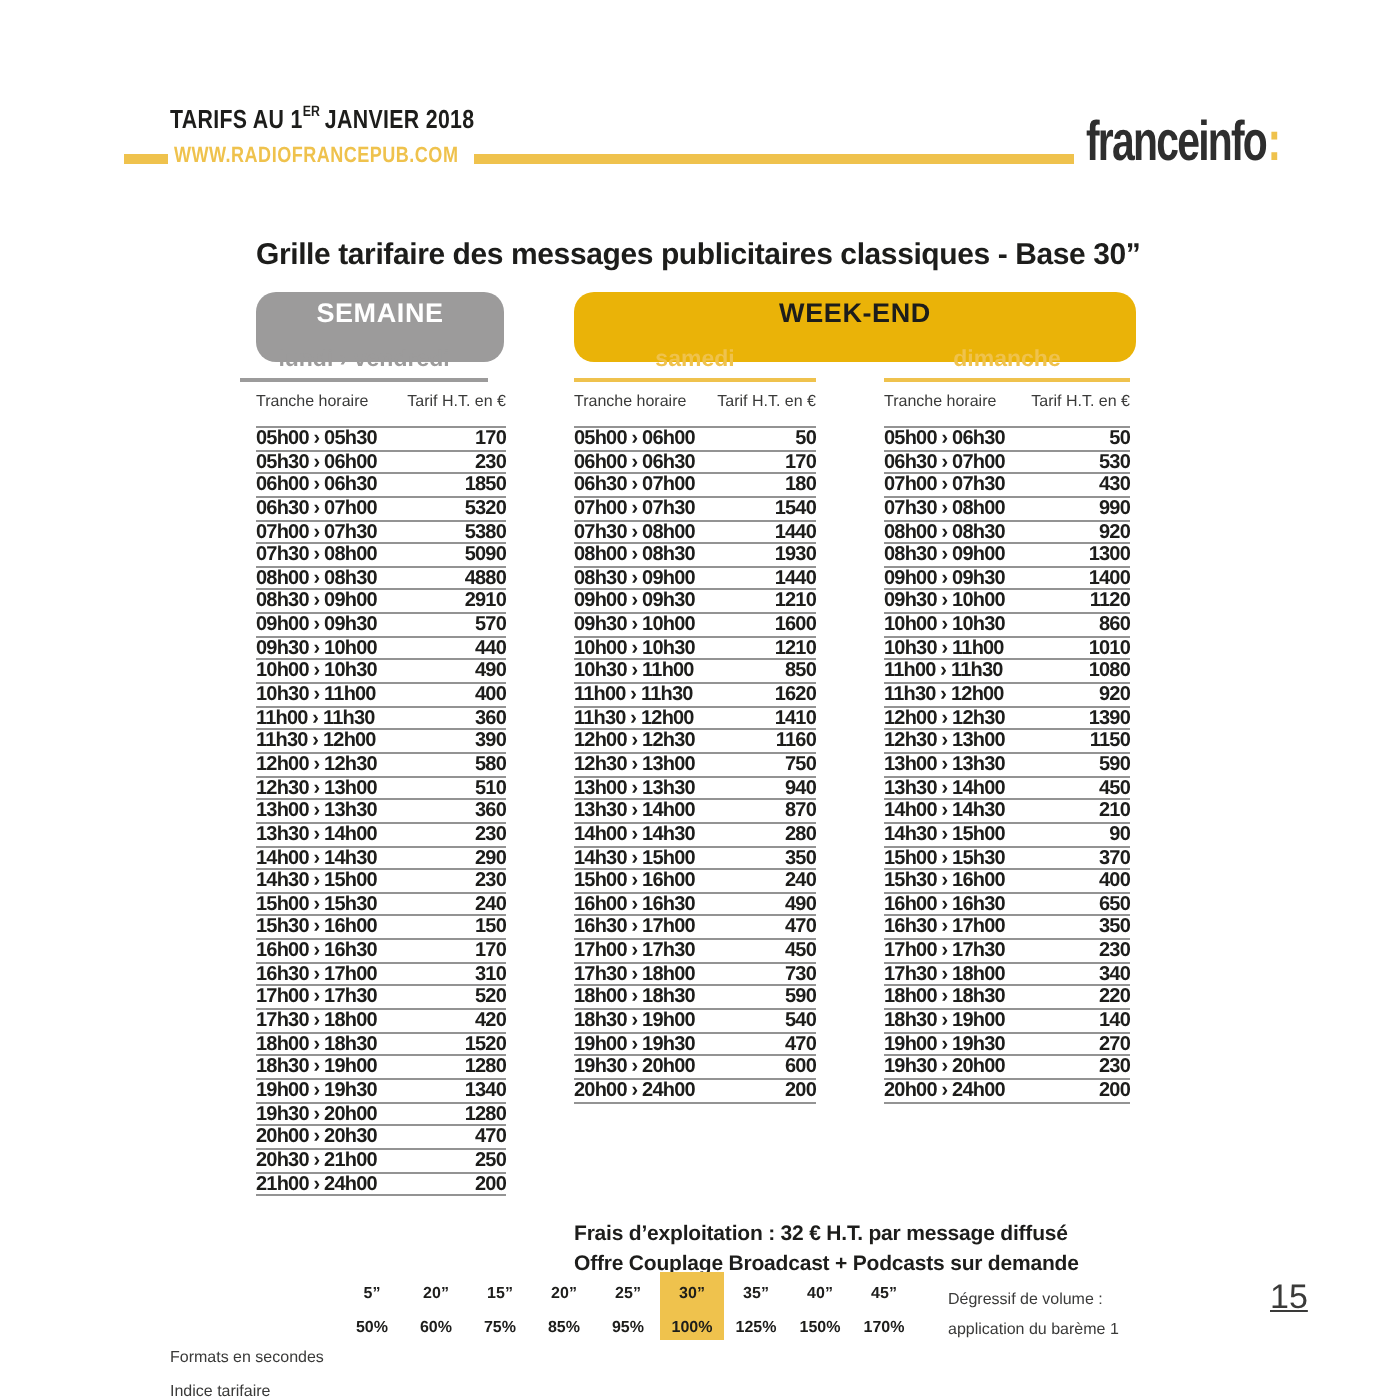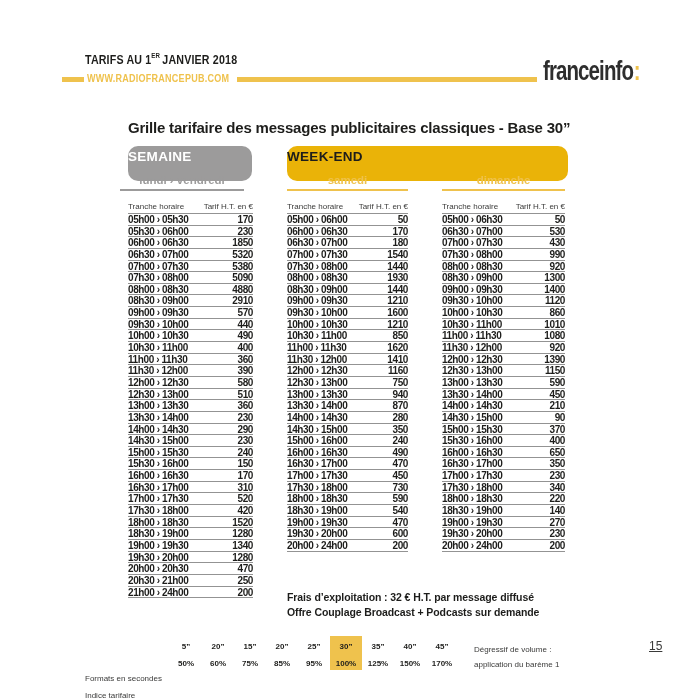--- a/index.html
+++ b/index.html
@@ -15,57 +15,57 @@
   .website{left:87px;top:72px;font-size:11px;font-weight:bold;color:#efc24d;white-space:nowrap;
     transform:scaleX(0.82);transform-origin:left top;letter-spacing:.3px;}
   .dash-left{left:62px;top:77px;width:22px;height:5px;background:#efc24d;}
   .brand-line{left:237px;top:77px;width:300px;height:5px;background:#efc24d;}
   .logo{left:543px;top:55px;font-size:28px;font-weight:bold;color:#2e2e2e;white-space:nowrap;
     transform:scaleX(0.73);transform-origin:left top;letter-spacing:-1.2px;}
   .logo .colon{color:#efc24d;margin-left:1px;}
 
   
   .title{left:128px;top:119px;font-size:15px;font-weight:bold;letter-spacing:-.2px;white-space:nowrap;}
-  .bar{height:35px;line-height:21px;font-weight:bold;font-size:13.5px;letter-spacing:.3px;border-radius:10px;}
+  .bar{height:35px;line-height:21px;text-align:center;font-weight:bold;font-size:13.5px;letter-spacing:.3px;border-radius:10px;}
   .bar-semaine{left:128px;top:146px;width:124px;background:#9c9b9b;color:#ffffff;}
   .bar-weekend{left:287px;top:146px;width:281px;background:#eab308;color:#1d1d1b;}
 
   
   .day{top:174px;line-height:13px;padding-bottom:2px;text-align:center;
        font-weight:bold;font-size:11.5px;border-bottom:2px solid;}
   .day-week{left:120px;width:124px;color:#9c9b9b;border-color:#9c9b9b;}
   .day-sat{left:287px;width:121px;color:#efc24d;border-color:#efc24d;}
   .day-sun{left:442px;width:123px;color:#efc24d;border-color:#efc24d;}
 
   
   .tablecol{top:196px;}
   .tc1{left:128px;width:125px;}
   .tc2{left:287px;width:121px;}
   .tc3{left:442px;width:123px;}
-  .thead{display:flex;justify-content:space-between;align-items:flex-end;
+  .thead{display:flex;justify-content:space-between;
          height:17px;font-size:8px;color:#3a3a39;padding-bottom:2px;box-sizing:border-box;}
   .tbody{border-top:1px solid #939393;}
   .trow{display:flex;justify-content:space-between;box-sizing:border-box;
         height:11.65px;line-height:11px;border-bottom:1px solid #939393;
         font-size:10px;font-weight:bold;letter-spacing:-.4px;white-space:nowrap;}
   .tprice{text-align:right;}
 
   
-  .notes{left:287px;top:590px;font-size:10.5px;font-weight:bold;line-height:14.5px;letter-spacing:-.1px;white-space:nowrap;}
+  .notes{left:287px;top:610px;font-size:10.5px;font-weight:bold;line-height:14.5px;letter-spacing:-.1px;white-space:nowrap;}
 
   
   .footer{left:85px;top:636px;display:flex;align-items:flex-start;}
   .flabels{width:85px;font-size:8px;color:#3a3a39;padding-top:6px;margin-top:32px;}
   .flabels div{height:17px;}
   .fcells{display:flex;}
   .fcell{width:32px;text-align:center;font-size:8px;font-weight:bold;color:#1d1d1b;padding-top:6px;height:28px;}
   .fcell.hl{background:#efc24d;}
   .fsec{height:17px;}
   .degressif{margin-left:16px;font-size:8px;color:#3a3a39;padding-top:6px;line-height:15px;}
-  .pagenum{left:649px;top:639px;font-size:12px;color:#3a3a39;text-decoration:underline;}
+  .pagenum{left:635px;top:639px;font-size:17px;color:#3a3a39;text-decoration:underline;}
 </style>
 </head>
 <body>
 
 <div class="abs tariff-date"><span>TARIFS AU 1</span><sup>ER</sup><span class="p2">JANVIER 2018</span></div>
 <div class="abs dash-left"></div>
 <div class="abs website">WWW.RADIOFRANCEPUB.COM</div>
 <div class="abs brand-line"></div>
 <div class="abs logo"><span>franceinfo</span><span class="colon">:</span></div>
 

